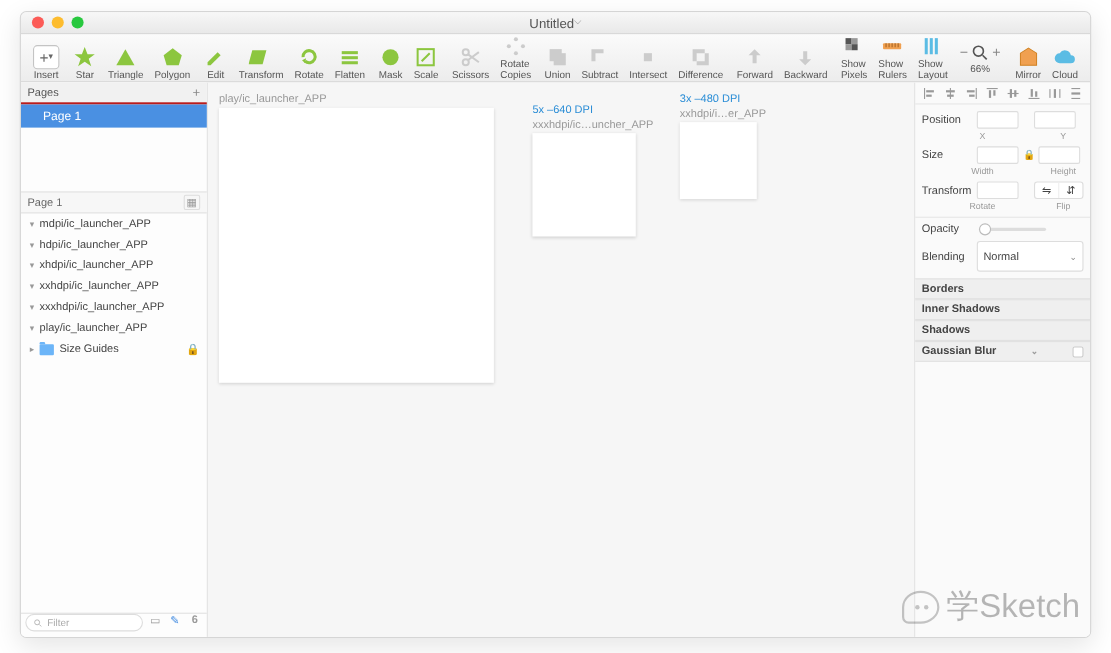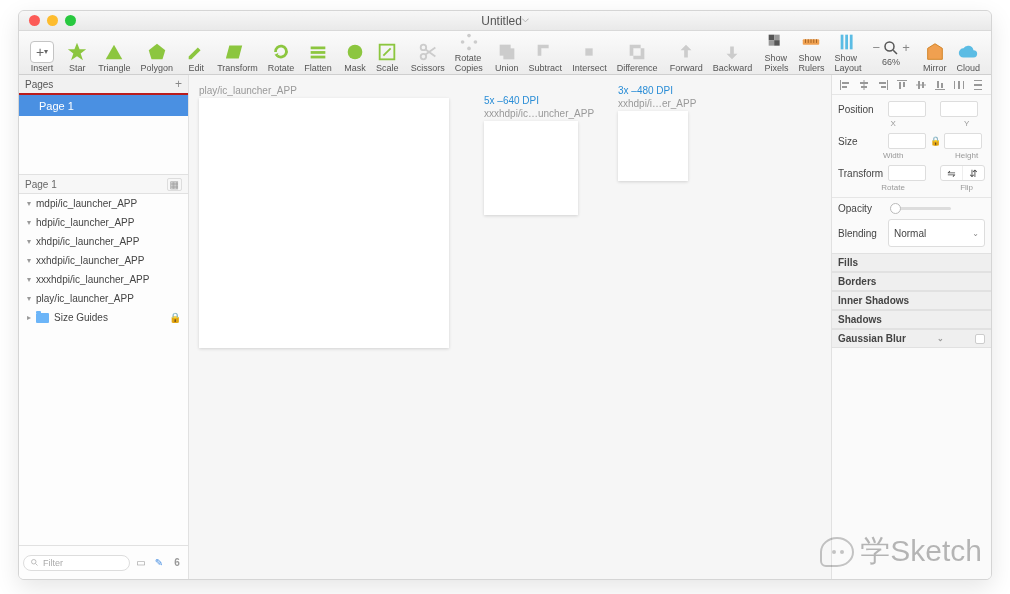--- a/index.html
+++ b/index.html
@@ -38,21 +38,21 @@
 .pages-list .page-item { height:21px; padding-left:20px; display:flex; align-items:center; font-size:11px; color:#fff; background:#4a90e2; }
 .page-panel-h { height:20px; padding:0 6px; font-size:10px; color:#666; display:flex; align-items:center; justify-content:space-between; border-top:1px solid #e1e1e1; border-bottom:1px solid #e1e1e1; background:#f7f7f7;}
 .page-panel-h .ab{ font-size:10px; color:#999; border:1px solid #ddd; border-radius:2px; padding:0 2px;}
 .layers { flex:1; overflow:auto; }
 .layer { height:19px; padding:0 6px 0 8px; display:flex; align-items:center; font-size:10px; color:#444; }
 .layer .disc { color:#999; font-size:8px; margin-right:5px; }
 .layer .arrow { color:#999; font-size:8px; margin-right:5px; }
 .layer .folder { width:13px; height:10px; background:#6cb5f8; border-radius:1px; margin-right:5px; position:relative;}
 .layer .folder:before{content:"";position:absolute;top:-2px;left:0;width:5px;height:2px;background:#6cb5f8;border-radius:1px 1px 0 0;}
 .layer .lock { margin-left:auto; color:#bbb; font-size:10px;}
-.left-footer { height:34px; border-top:1px solid #e1e1e1; display:flex; align-items:center; padding:0 4px; gap:4px;}
+.left-footer { height:22px; border-top:1px solid #e1e1e1; display:flex; padding:0 4px; gap:4px;}
 .filter { flex:1; height:16px; border:1px solid #ddd; border-radius:8px; background:#fff; display:flex; align-items:center; padding:0 6px; font-size:9px; color:#aaa; gap:4px;}
 .filter svg{width:9px;height:9px;}
 .lf-ico{ width:14px; text-align:center; color:#999; font-size:10px;}
 
 
 .canvas { flex:1; background:#f6f6f6; position:relative; overflow:hidden; }
 .artboard { position:absolute; }
 .ab-title { font-size:10px; color:#2a8dd6; margin-bottom:2px; white-space:nowrap; }
 .ab-sub { font-size:10px; color:#999; margin-bottom:2px; white-space:nowrap;}
 .ab-body { background:#fff; box-shadow:0 1px 3px rgba(0,0,0,0.15); }
@@ -501,23 +501,20 @@
         </div>
       <div class="prop-row">
           <span class="lbl">Blending</span>
           <div class="blend-select">
             <span>Normal</span>
             <span style="font-size:8px;color:#888;">⌄</span>
           </div>
         </div>
       <div class="gap4"></div>
       <div class="insp-section">
-          <span>Fills</span>
-        </div>
-      <div class="insp-section">
           <span>Borders</span>
         </div>
       <div class="insp-section">
           <span>Inner Shadows</span>
         </div>
       <div class="insp-section">
           <span>Shadows</span>
         </div>
       <div class="insp-section">
           <span>Gaussian Blur</span>

